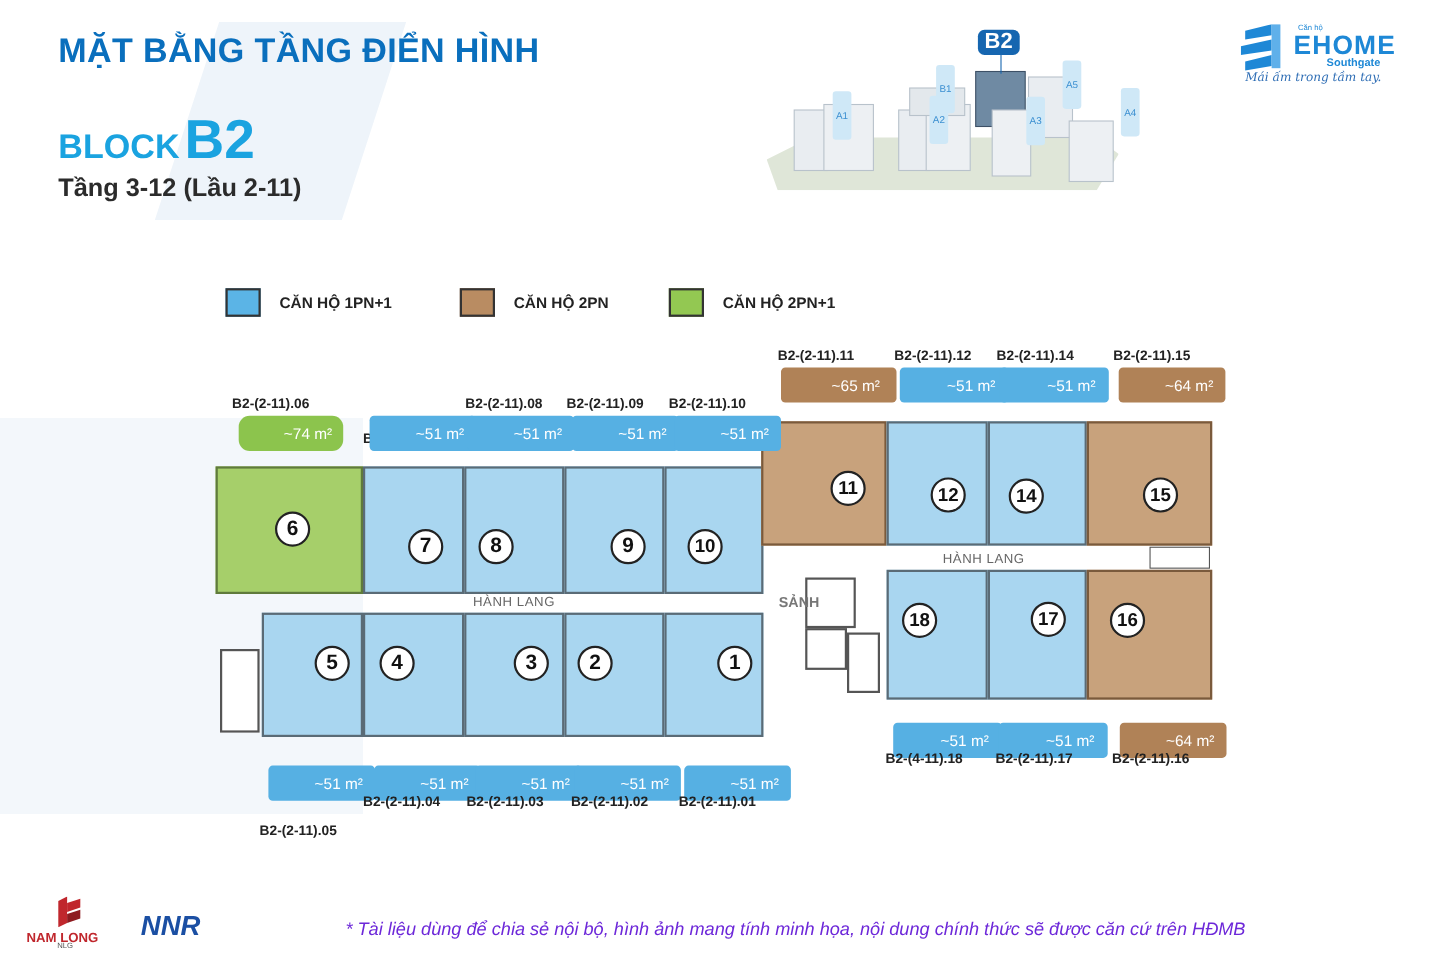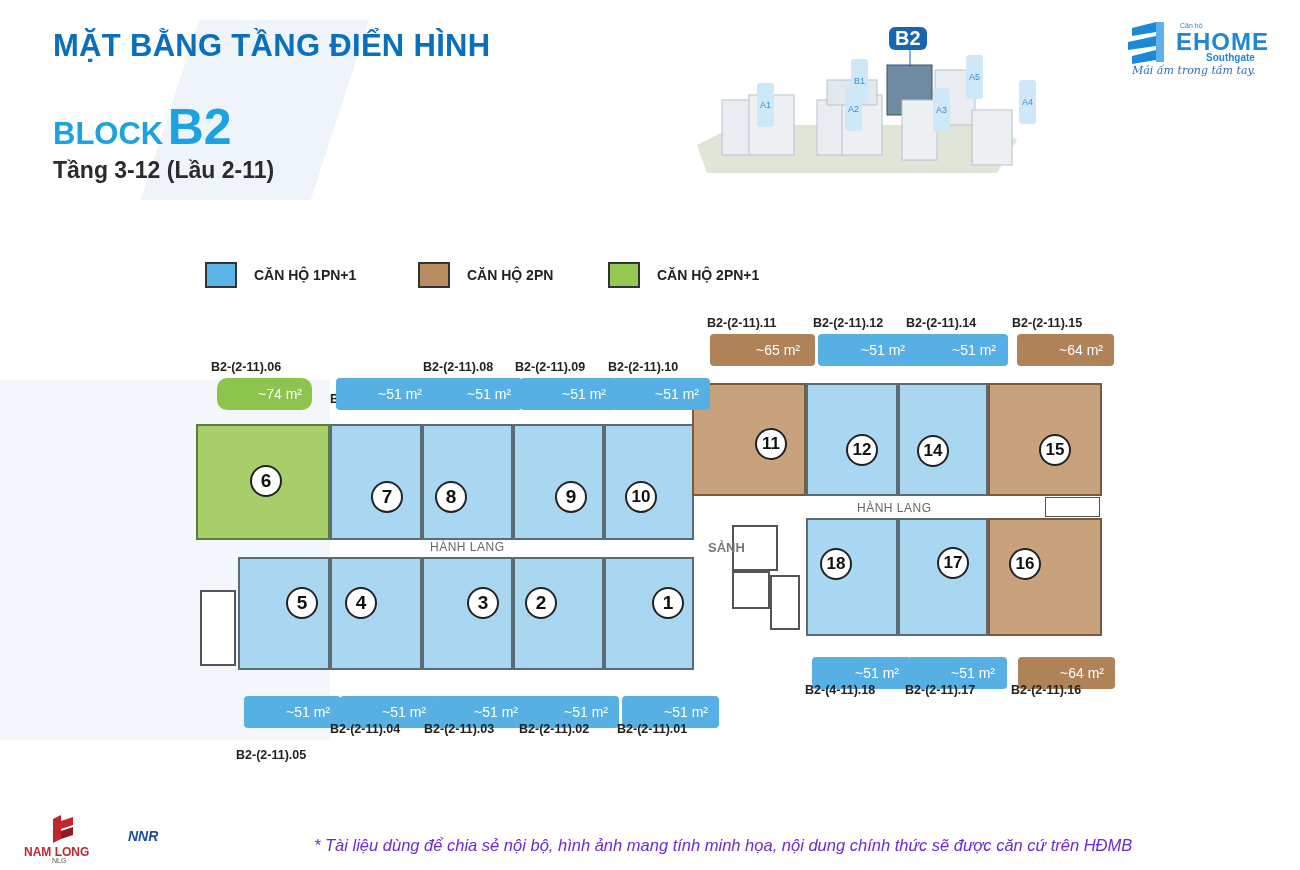--- a/index.html
+++ b/index.html
@@ -28,21 +28,21 @@
   .u-green { background:#a6cf6a; border-color:#5f7a3c; }
   .num { position:absolute; width:32px; height:32px; border-radius:50%; background:#fff; border:2px solid #222; box-sizing:border-box; font-weight:bold; font-size:19px; display:flex; align-items:center; justify-content:center; color:#111; }
   .num.two { font-size:17px; }
   .code { position:absolute; font-size:12.5px; font-weight:bold; color:#222; white-space:nowrap; }
   .area { position:absolute; height:32px; border-radius:4px; color:#fff; font-size:14px; display:flex; align-items:center; justify-content:center;padding-left:31px; }
   .corridor { position:absolute; font-size:12px; color:#666; letter-spacing:0.5px; }
   .lobby { position:absolute; font-size:13px; color:#777; font-weight:bold; }
   .core { position:absolute; border:2px solid #555; box-sizing:border-box; background:#fff; }
   .footnote { left:314px; top:836px; font-size:16.5px; font-style:italic; color:#6d28d9; white-space:nowrap; }
   .nl { left:22px; top:815px; width:80px; height:50px; }
-  .nnr { left:128px; top:828px; font-size:14px; font-weight:bold; font-style:italic; color:#1b4fa3; }
+  .nnr { left:128px; top:828px; font-size:25px; font-weight:bold; font-style:italic; color:#1b4fa3; }
 </style>
 </head>
 <body>
 
 <div class="bg-shape" style="left:170px;top:20px;width:170px;height:180px;transform:skewX(-18deg);"></div>
 <div class="bg-shape" style="left:0;top:380px;width:330px;height:360px;opacity:0.7;"></div>
 
 <div class="abs title">MẶT BẰNG TẦNG ĐIỂN HÌNH</div>
 <div class="abs block">
   <span class="small">BLOCK</span>

